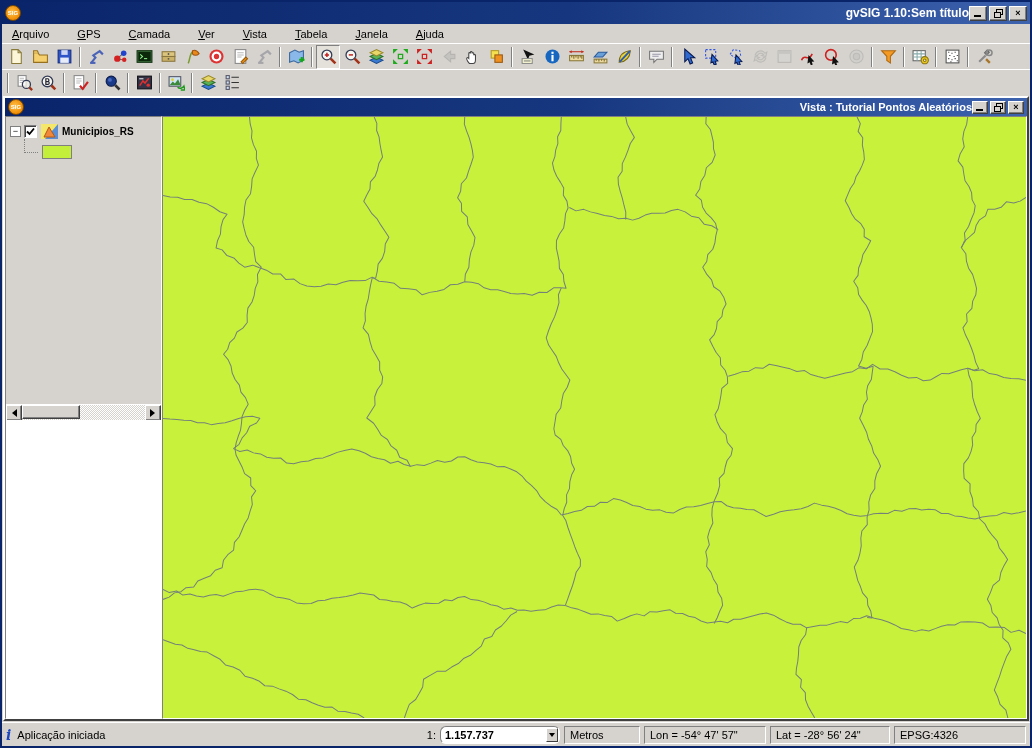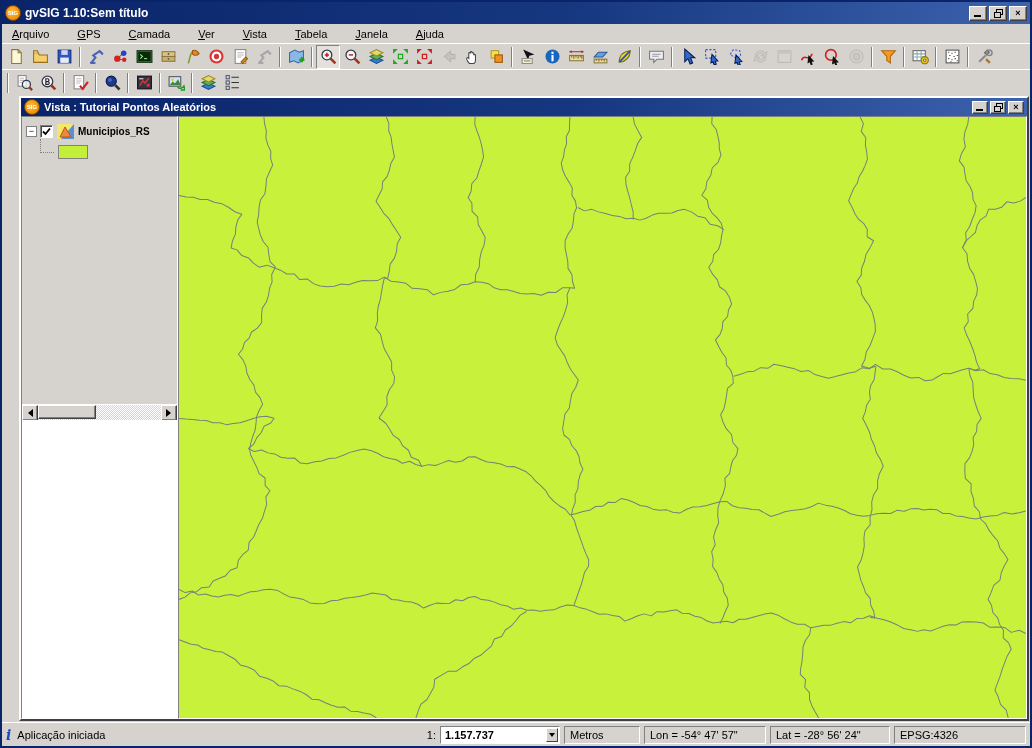--- a/index.html
+++ b/index.html
@@ -4,21 +4,21 @@
 <style>
   * { margin:0; padding:0; box-sizing:border-box; }
   html,body { width:1032px; height:748px; overflow:hidden; background:#d6d3ce;
               font-family:"Liberation Sans", sans-serif; font-size:11px; color:#000; }
   .window { position:absolute; inset:0; border:2px solid #0a246a; background:#d6d3ce;
             display:flex; flex-direction:column; }
   
   .titlebar { height:22px; background:linear-gradient(90deg,#0a246a 0%,#16377f 55%,#3d62ae 100%);
               display:flex; align-items:center; padding:0 3px; flex:0 0 auto; }
   .titlebar .ttl { color:#fff; font-weight:bold; font-size:12px; margin-left:4px; flex:1 1 auto;
-                   white-space:nowrap; overflow:hidden; }
+                   white-space:nowrap; overflow:hidden;text-align:right; }
   .appicon { width:16px; height:16px; border-radius:50%;
              background:radial-gradient(circle at 6px 6px,#ffc34d,#f08a00 70%,#9a5500);
              border:1px solid #7a4a00; display:inline-flex; align-items:center; justify-content:center;
              color:#fff; font-size:6px; font-weight:bold; flex:0 0 auto; }
   .winbtns { display:flex; gap:2px; flex:0 0 auto; }
   .winbtn { width:18px; height:15px; background:#d6d3ce; border:1px solid;
             border-color:#fff #404040 #404040 #fff; box-shadow:inset -1px -1px 0 #808080;
             display:flex; align-items:center; justify-content:center; font-size:9px; font-weight:bold;
             line-height:1; cursor:default; }
   .winbtn svg { display:block; }
@@ -37,21 +37,21 @@
   .tb-btn svg { width:17px; height:17px; display:block; }
   .combo { height:20px; display:flex; align-items:center; background:#fff; border:1px solid;
            border-color:#808080 #fff #fff #808080; box-shadow:inset 1px 1px 0 #404040; margin-left:4px; }
   .combo .val { flex:1 1 auto; padding:0 4px; white-space:nowrap; overflow:hidden; }
   .combo .drop { width:17px; height:16px; margin:1px; background:#d6d3ce; border:1px solid;
                  border-color:#fff #404040 #404040 #fff; display:flex; align-items:center; justify-content:center; }
   .tri-down { width:0; height:0; border:4px solid transparent; border-top:5px solid #000; margin-top:4px; }
   
   .mdi { flex:1 1 auto; position:relative; background:#d6d3ce; padding:1px; }
   .viewwin { position:absolute; inset:1px; border:2px solid; border-color:#fff #404040 #404040 #fff;
-             background:#d6d3ce; display:flex; flex-direction:column;margin-left:16px; }
+             background:#d6d3ce; display:flex; flex-direction:column; }
   .viewwin .titlebar { height:18px; }
   .viewwin .ttl { font-size:11px; }
   .viewwin .winbtn { width:16px; height:13px; }
   .view-body { flex:1 1 auto; display:flex; min-height:0; }
   
   .toc { width:157px; flex:0 0 auto; display:flex; flex-direction:column; background:#fff;
          border:1px solid; border-color:#808080 #fff #fff #808080; }
   .toc-tree { height:287px; background:#d6d3ce; overflow:hidden; position:relative; padding:4px 0 0 4px; }
   .tree-row { display:flex; align-items:center; height:20px; white-space:nowrap; }
   .expand-box { width:11px; height:11px; background:#fff; border:1px solid #808080; font-size:9px;
@@ -79,21 +79,21 @@
   .toc-rest { flex:1 1 auto; background:#fff; }
   
   .map-wrap { flex:1 1 auto; border:1px solid; border-color:#808080 #fff #fff #808080; min-width:0; }
   .map-wrap svg { display:block; width:100%; height:100%; }
   
   .statusbar { height:24px; flex:0 0 auto; border-top:1px solid #fff; display:flex; align-items:center;
                padding:0 4px; gap:4px; }
   .st-msg { flex:1 1 auto; display:flex; align-items:center; gap:6px; }
   .st-i { color:#1b47c2; font-family:"DejaVu Serif",serif; font-weight:bold; font-style:italic; font-size:14px; }
   .st-box { border:1px solid; border-color:#808080 #fff #fff #808080; padding:2px 5px; white-space:nowrap; }
-  .scale-combo { background:#fff; display:flex; align-items:center; width:120px; padding:1px; }
+  .scale-combo { background:#fff; display:flex; align-items:center; width:120px; padding:1px;border-radius:6px; }
   .scale-combo .v { flex:1 1 auto; padding:0 3px; font-weight:bold; }
   .scale-combo .drop { width:12px; height:14px; background:#d6d3ce; border:1px solid;
                        border-color:#fff #404040 #404040 #fff; display:flex; align-items:center; justify-content:center; }
   .scale-combo .tri-down { border-width:3px; border-top-width:4px; margin-top:3px; }
 </style>
 </head>
 <body>
 
 <div class="window">
 

